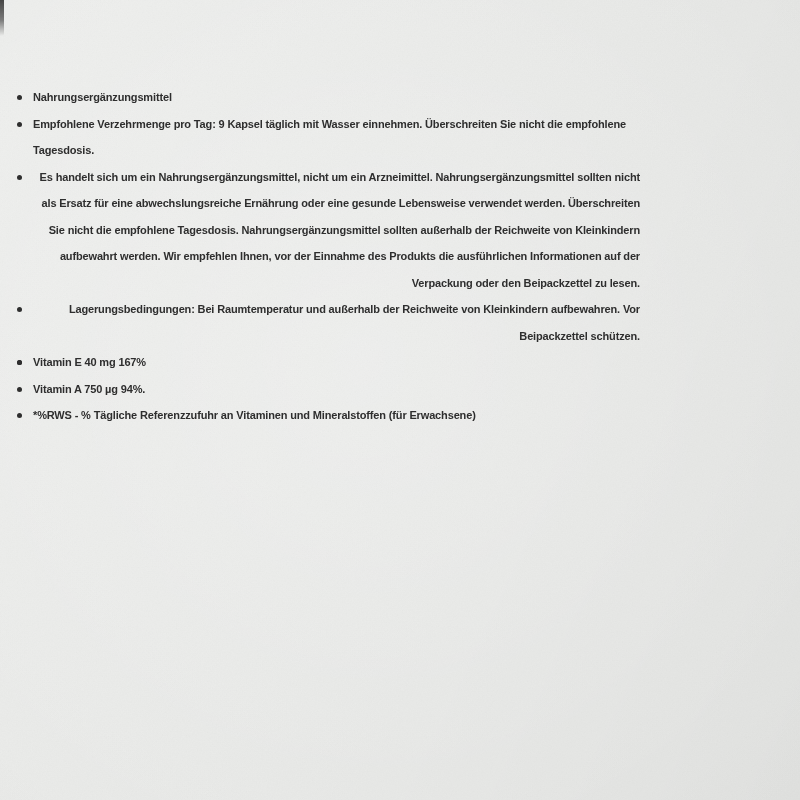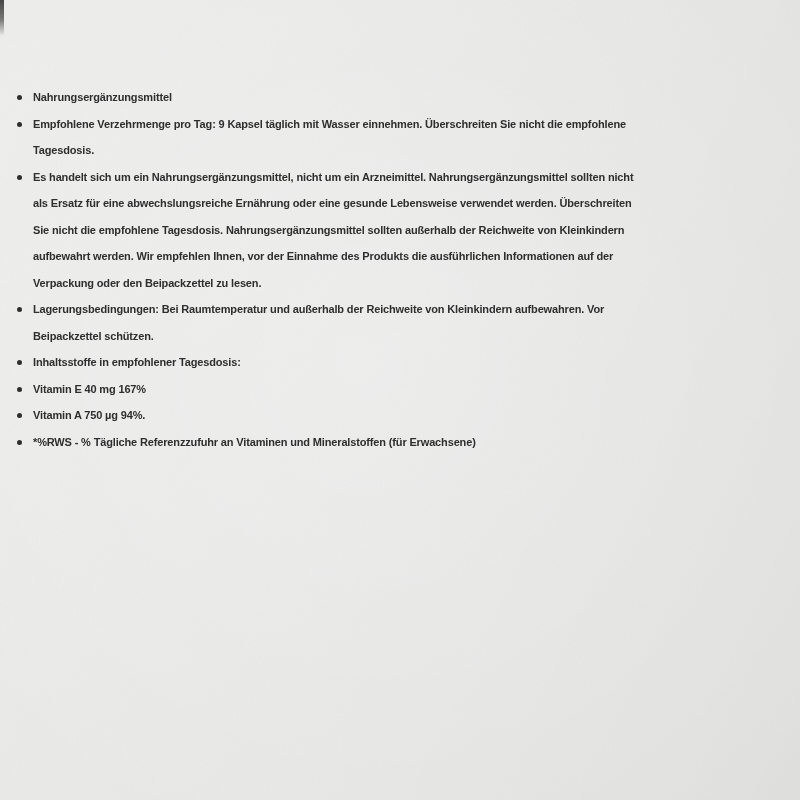--- a/index.html
+++ b/index.html
@@ -64,21 +64,21 @@
   .dot {
     position: absolute;
     left: 2px;
     top: 11px;
     width: 5px;
     height: 5px;
     border-radius: 50%;
     background: #2e2e2e;
   }
   li.gap-s  { margin-top: 7px; }
-  li.gap-m  { margin-top: 17px; }
+  li.gap-m  { margin-top: 17px; text-align: right; }
   li.gap-l  { margin-top: 19px; }
 </style>
 </head>
 <body>
 
 <div class="page">
 
   <svg class="paper-noise" width="800" height="800" xmlns="http://www.w3.org/2000/svg">
     <defs>
       <filter id="grain" x="0" y="0" width="100%" height="100%">
@@ -107,21 +107,20 @@
       <li class="gap-m">
         <span class="dot"></span>
         <span>Es handelt sich um ein Nahrungsergänzungsmittel, nicht um ein Arzneimittel. Nahrungsergänzungsmittel sollten nicht als Ersatz für eine abwechslungsreiche Ernährung oder eine gesunde Lebensweise verwendet werden. Überschreiten Sie nicht die empfohlene Tagesdosis. Nahrungsergänzungsmittel sollten außerhalb der Reichweite von Kleinkindern aufbewahrt werden. Wir empfehlen Ihnen, vor der Einnahme des Produkts die ausführlichen Informationen auf der Verpackung oder den Beipackzettel zu lesen.</span>
       </li>
       <li class="gap-m">
         <span class="dot"></span>
         <span>Lagerungsbedingungen: Bei Raumtemperatur und außerhalb der Reichweite von Kleinkindern aufbewahren. Vor Beipackzettel schützen.</span>
       </li>
       <li class="gap-l">
         <span class="dot"></span>
-        <span>Inhaltsstoffe in empfohlener Tagesdosis:</span>
       </li>
       <li class="gap-l">
         <span class="dot"></span>
         <span>Vitamin E 40 mg 167%</span>
       </li>
       <li>
         <span class="dot"></span>
         <span>Vitamin A 750 µg 94%.</span>
       </li>
       <li class="gap-l">

